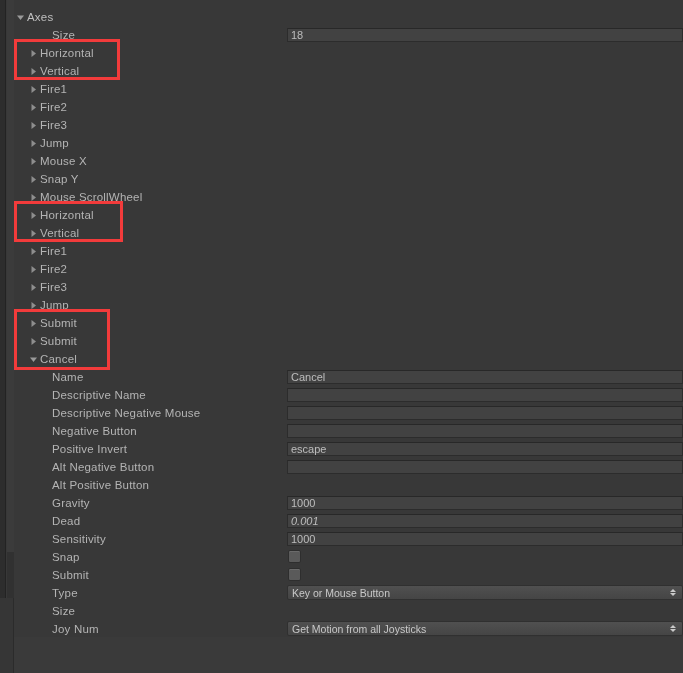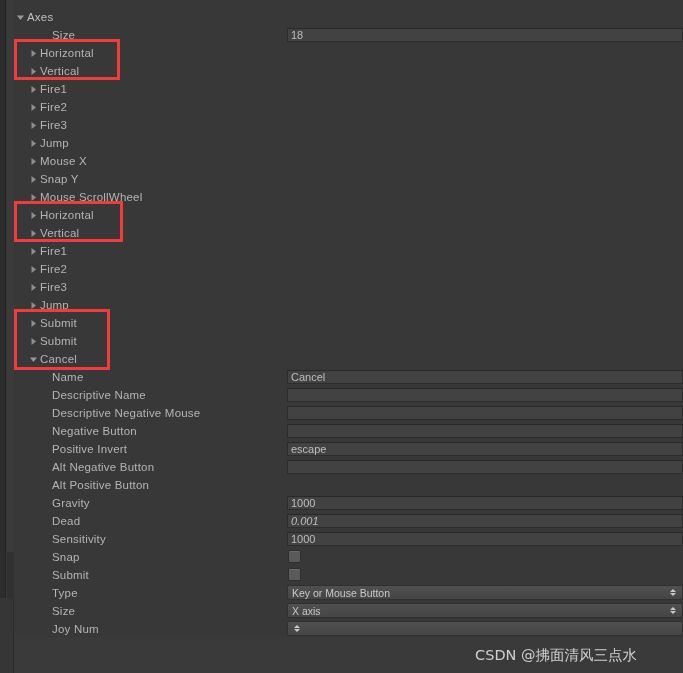--- a/index.html
+++ b/index.html
@@ -367,46 +367,39 @@
         <span class="lbl" style="padding-left: 38px;">Joy Num</span>
       </div>
     </div>
 
   <div id="boxes">
       <div class="redbox" style="left: 14px; top: 39px; width: 106px; height: 41px; border-color: rgb(242, 59, 59);"></div>
       <div class="redbox" style="left: 14px; top: 201px; width: 109px; height: 41px; border-color: rgb(242, 59, 59);"></div>
       <div class="redbox" style="left: 14px; top: 309px; width: 96px; height: 61px; border-color: rgb(242, 59, 59);"></div>
     </div>
 
-  <div class="watermark">CSDN @拂面清风三点水</div>
 <div class="field" style="top: 28px;">18</div>
     <div class="field" style="top: 370px;">Cancel</div>
     <div class="field" style="top: 388px;"></div>
     <div class="field" style="top: 406px;"></div>
     <div class="field" style="top: 424px;"></div>
     <div class="field" style="top: 442px;">escape</div>
     <div class="field" style="top: 460px;"></div>
     <div class="field" style="top: 496px;">1000</div>
     <div class="field" style="top: 514px; font-style: italic;">0.001</div>
     <div class="field" style="top: 532px;">1000</div>
     <div class="checkbox" style="top: 550px;"></div>
     <div class="checkbox" style="top: 568px;"></div>
     <div class="dropdown" style="top: 585px;">
       <span class="dd-txt">Key or Mouse Button</span>
       <span class="dd-arrows">
         <i class="up"></i>
         <i class="dn"></i>
       </span>
     </div>
-    <div class="dropdown" style="top: 603px;">
-      <span class="dd-txt">X axis</span>
-      <span class="dd-arrows">
-        <i class="up"></i>
-        <i class="dn"></i>
-      </span>
-    </div>
     <div class="dropdown" style="top: 621px;">
+      <span class="dd-txt">Get Motion from all Joysticks</span>
       <span class="dd-arrows">
         <i class="up"></i>
         <i class="dn"></i>
       </span>
     </div>
   </div>
 
 </body></html>

